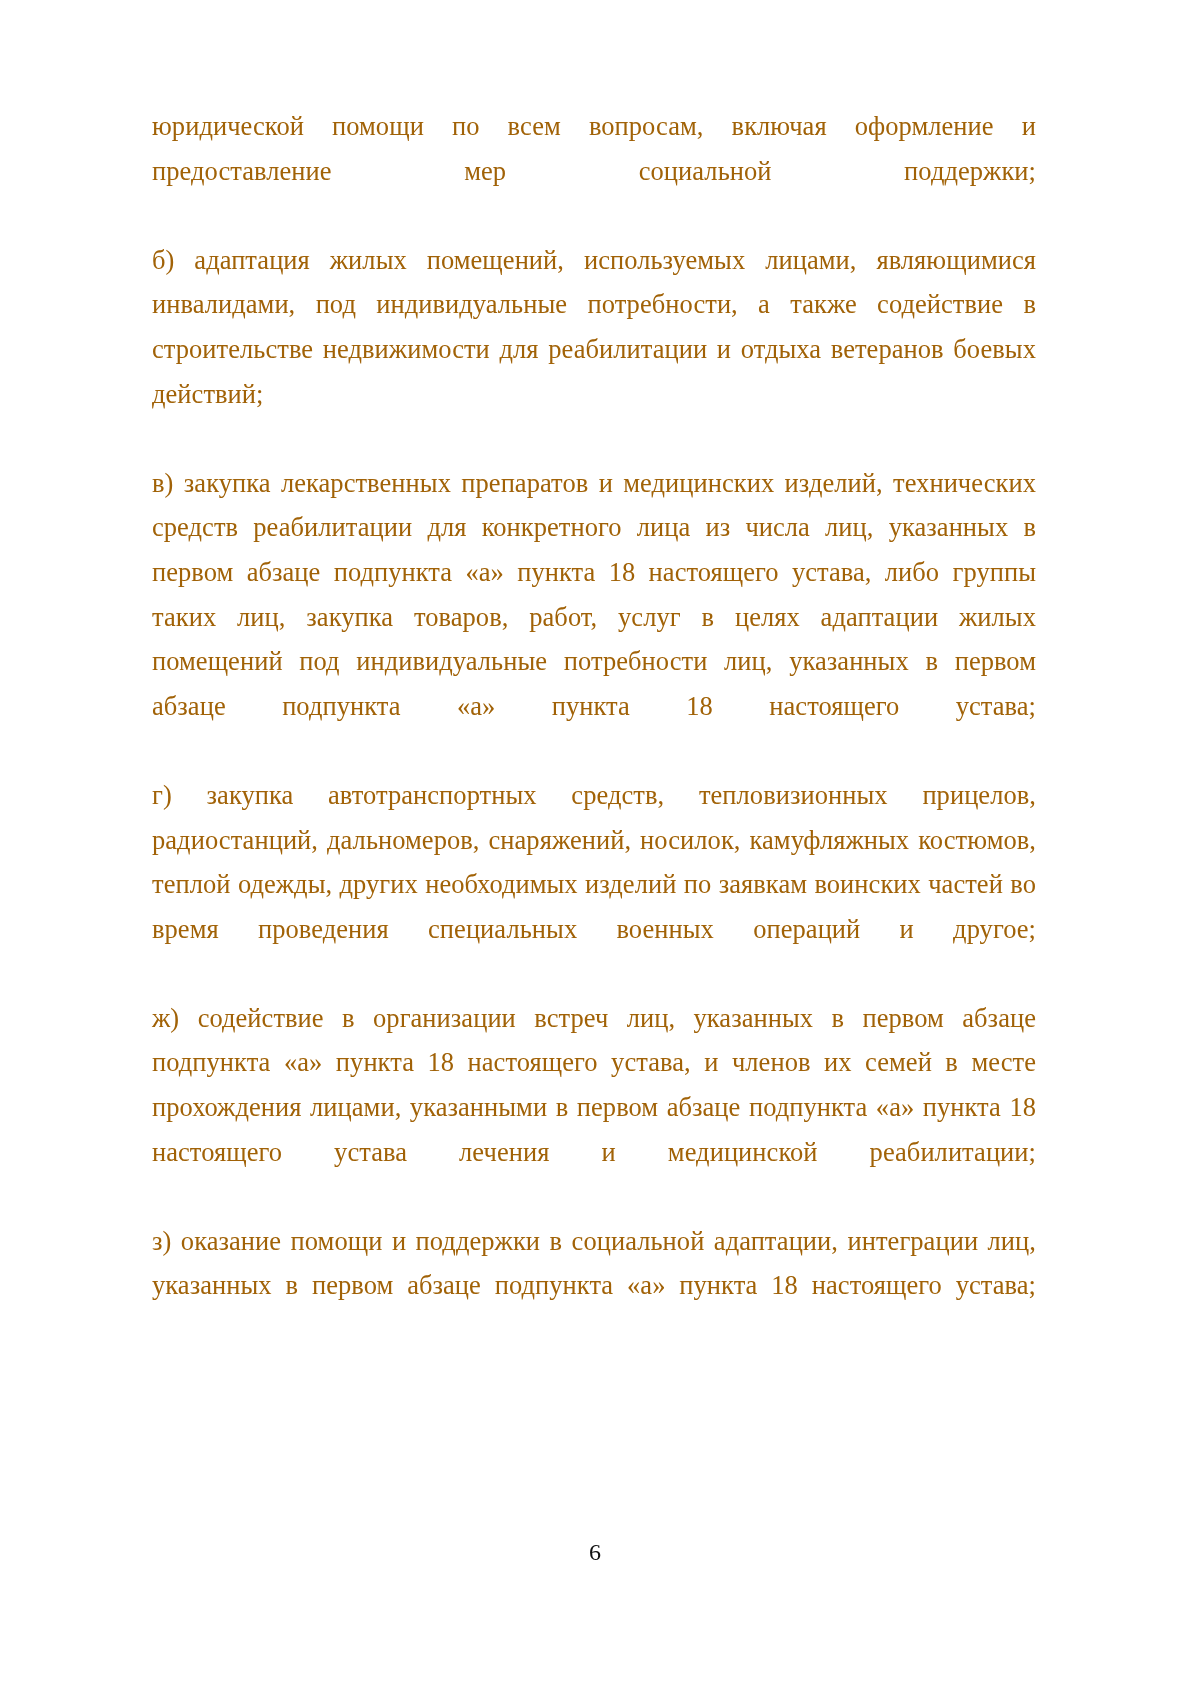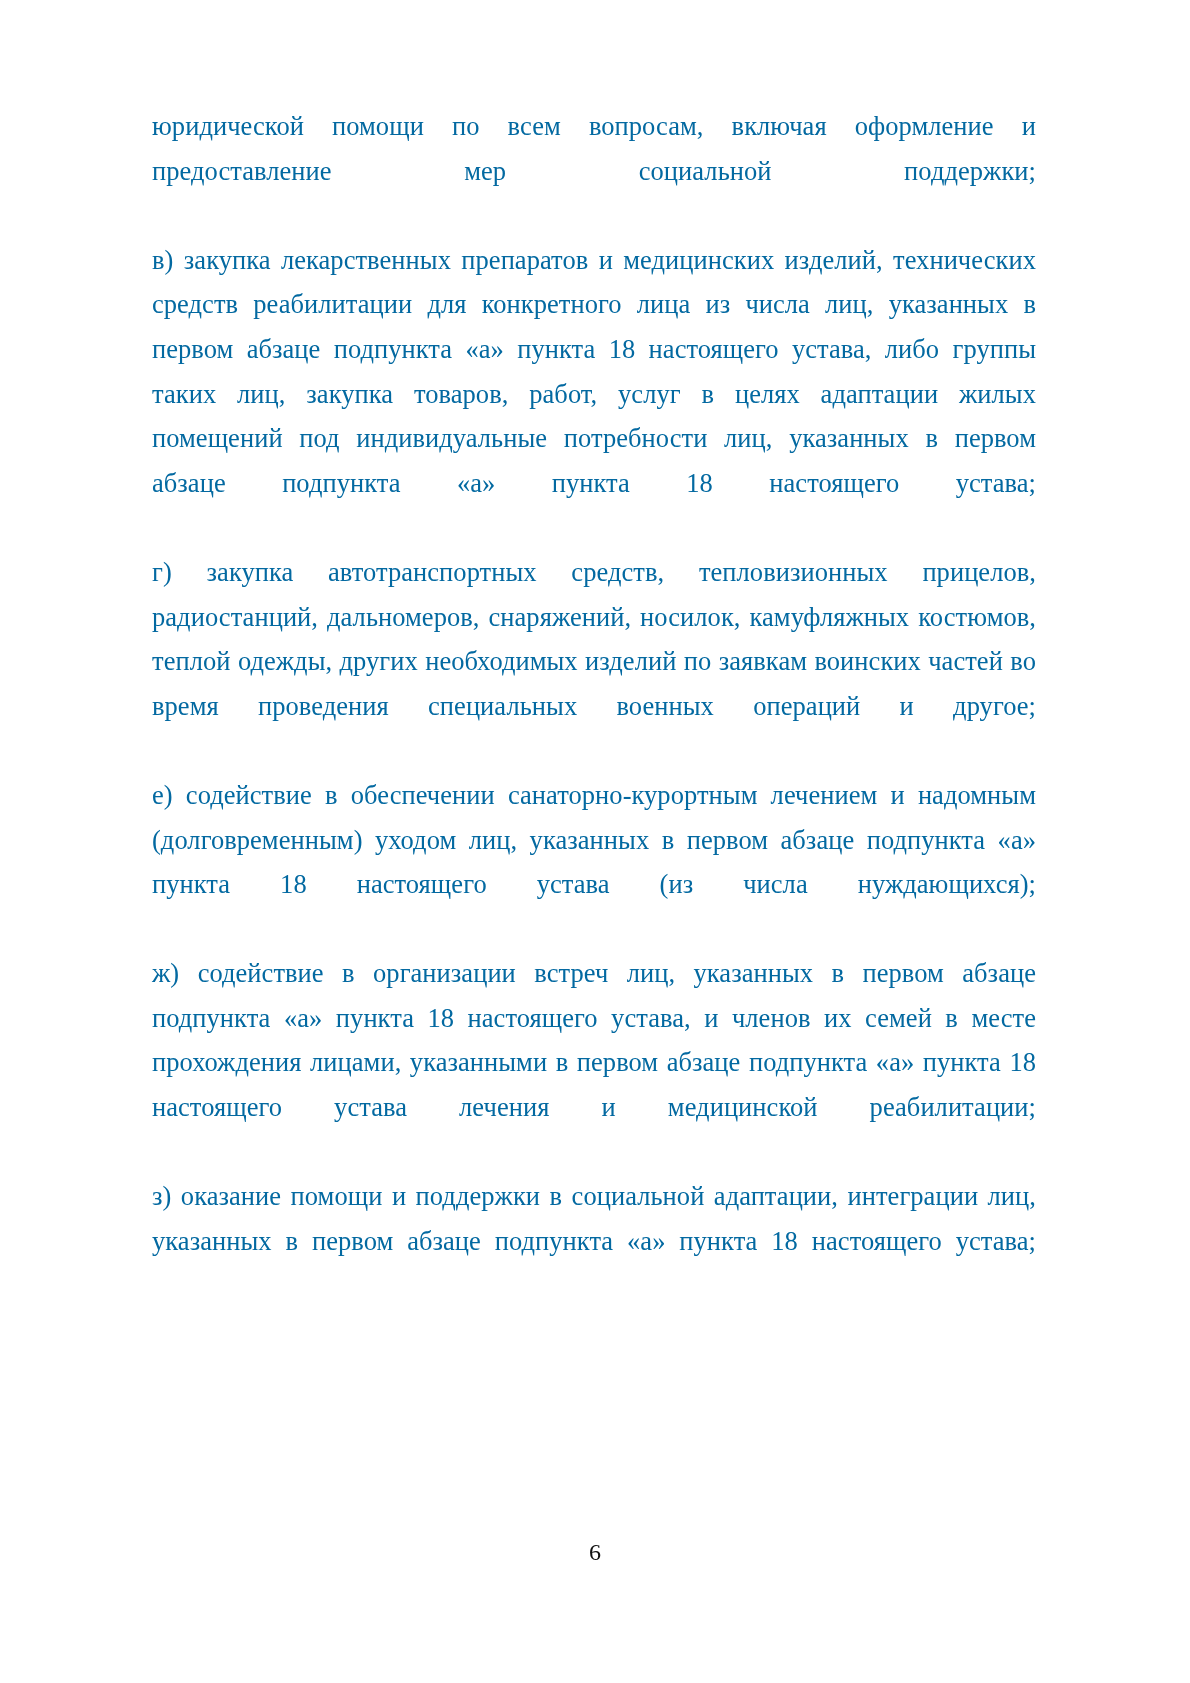--- a/index.html
+++ b/index.html
@@ -27,21 +27,21 @@
     top: 104px;
     width: 884px;
   }
   .para {
     margin: 0 0 0 0;
     font-size: 26.5px;
     line-height: 44.6px;
     text-align: justify;
     text-justify: inter-word;
     letter-spacing: 0.05px;
-    color: #0369a1;
+    color: #a16207;
     -webkit-font-smoothing: antialiased;
   }
   
   .para:after {
     content: "";
     display: inline-block;
     width: 100%;
   }
 
   .page-number {
@@ -58,27 +58,27 @@
 </style>
 </head>
 <body>
 
 <div class="page">
 
   <div class="content">
 
     <p class="para">юридической помощи по всем вопросам, включая оформление     и предоставление мер социальной поддержки;</p>
 
+    <p class="para">б) адаптация жилых помещений, используемых лицами, являющимися инвалидами, под индивидуальные потребности, а также содействие в строительстве недвижимости для реабилитации и отдыха ветеранов боевых действий;</p>
 
     <p class="para">в)  закупка лекарственных препаратов и медицинских изделий, технических средств реабилитации для конкретного лица из числа лиц, указанных  в первом абзаце подпункта «а» пункта 18 настоящего устава, либо группы таких лиц, закупка товаров, работ, услуг в целях адаптации жилых помещений под индивидуальные потребности лиц, указанных  в первом абзаце подпункта «а» пункта 18 настоящего устава;</p>
 
     <p class="para">г) закупка автотранспортных средств, тепловизионных прицелов, радиостанций, дальномеров,  снаряжений, носилок, камуфляжных костюмов, теплой одежды, других необходимых изделий по заявкам воинских частей во время проведения специальных военных операций и другое;</p>
 
 
-    <p class="para">е)  содействие в обеспечении санаторно-курортным лечением и надомным (долговременным) уходом лиц, указанных в первом абзаце подпункта «а» пункта 18 настоящего устава (из числа нуждающихся);</p>
 
     <p class="para">ж)  содействие в организации встреч лиц, указанных  в первом абзаце подпункта «а» пункта 18 настоящего устава,  и членов их семей в месте прохождения лицами, указанными в первом абзаце подпункта «а» пункта 18 настоящего устава лечения  и медицинской реабилитации;</p>
 
     <p class="para">з)  оказание помощи и поддержки в социальной адаптации, интеграции лиц, указанных в  первом абзаце подпункта «а» пункта 18 настоящего устава;</p>
 
   </div>
 
   <div class="page-number">6</div>
 
 </div>

